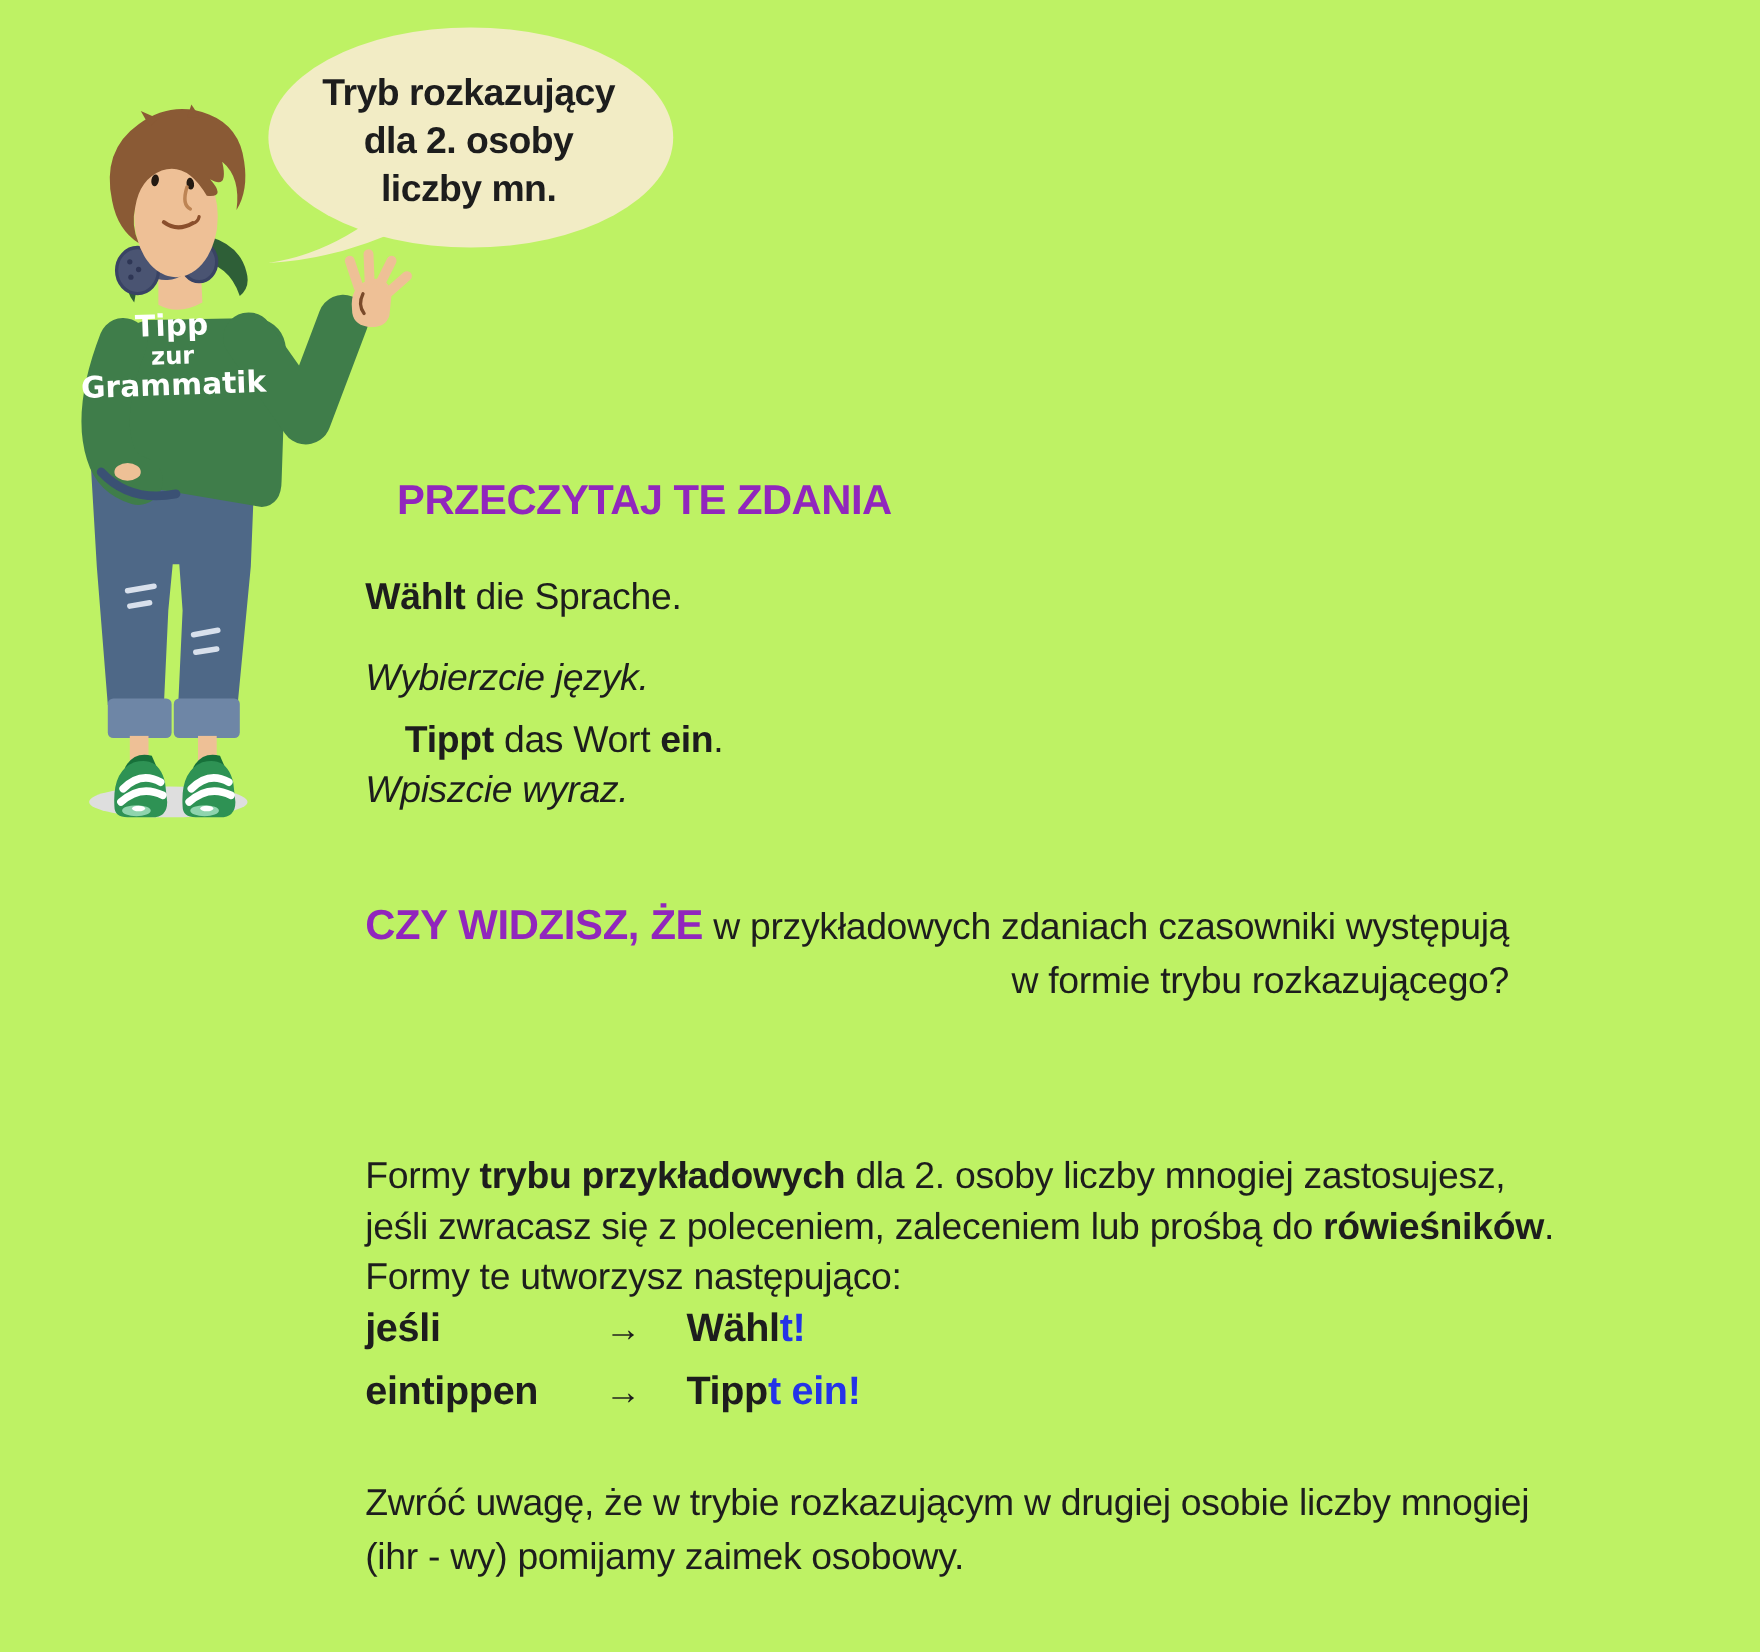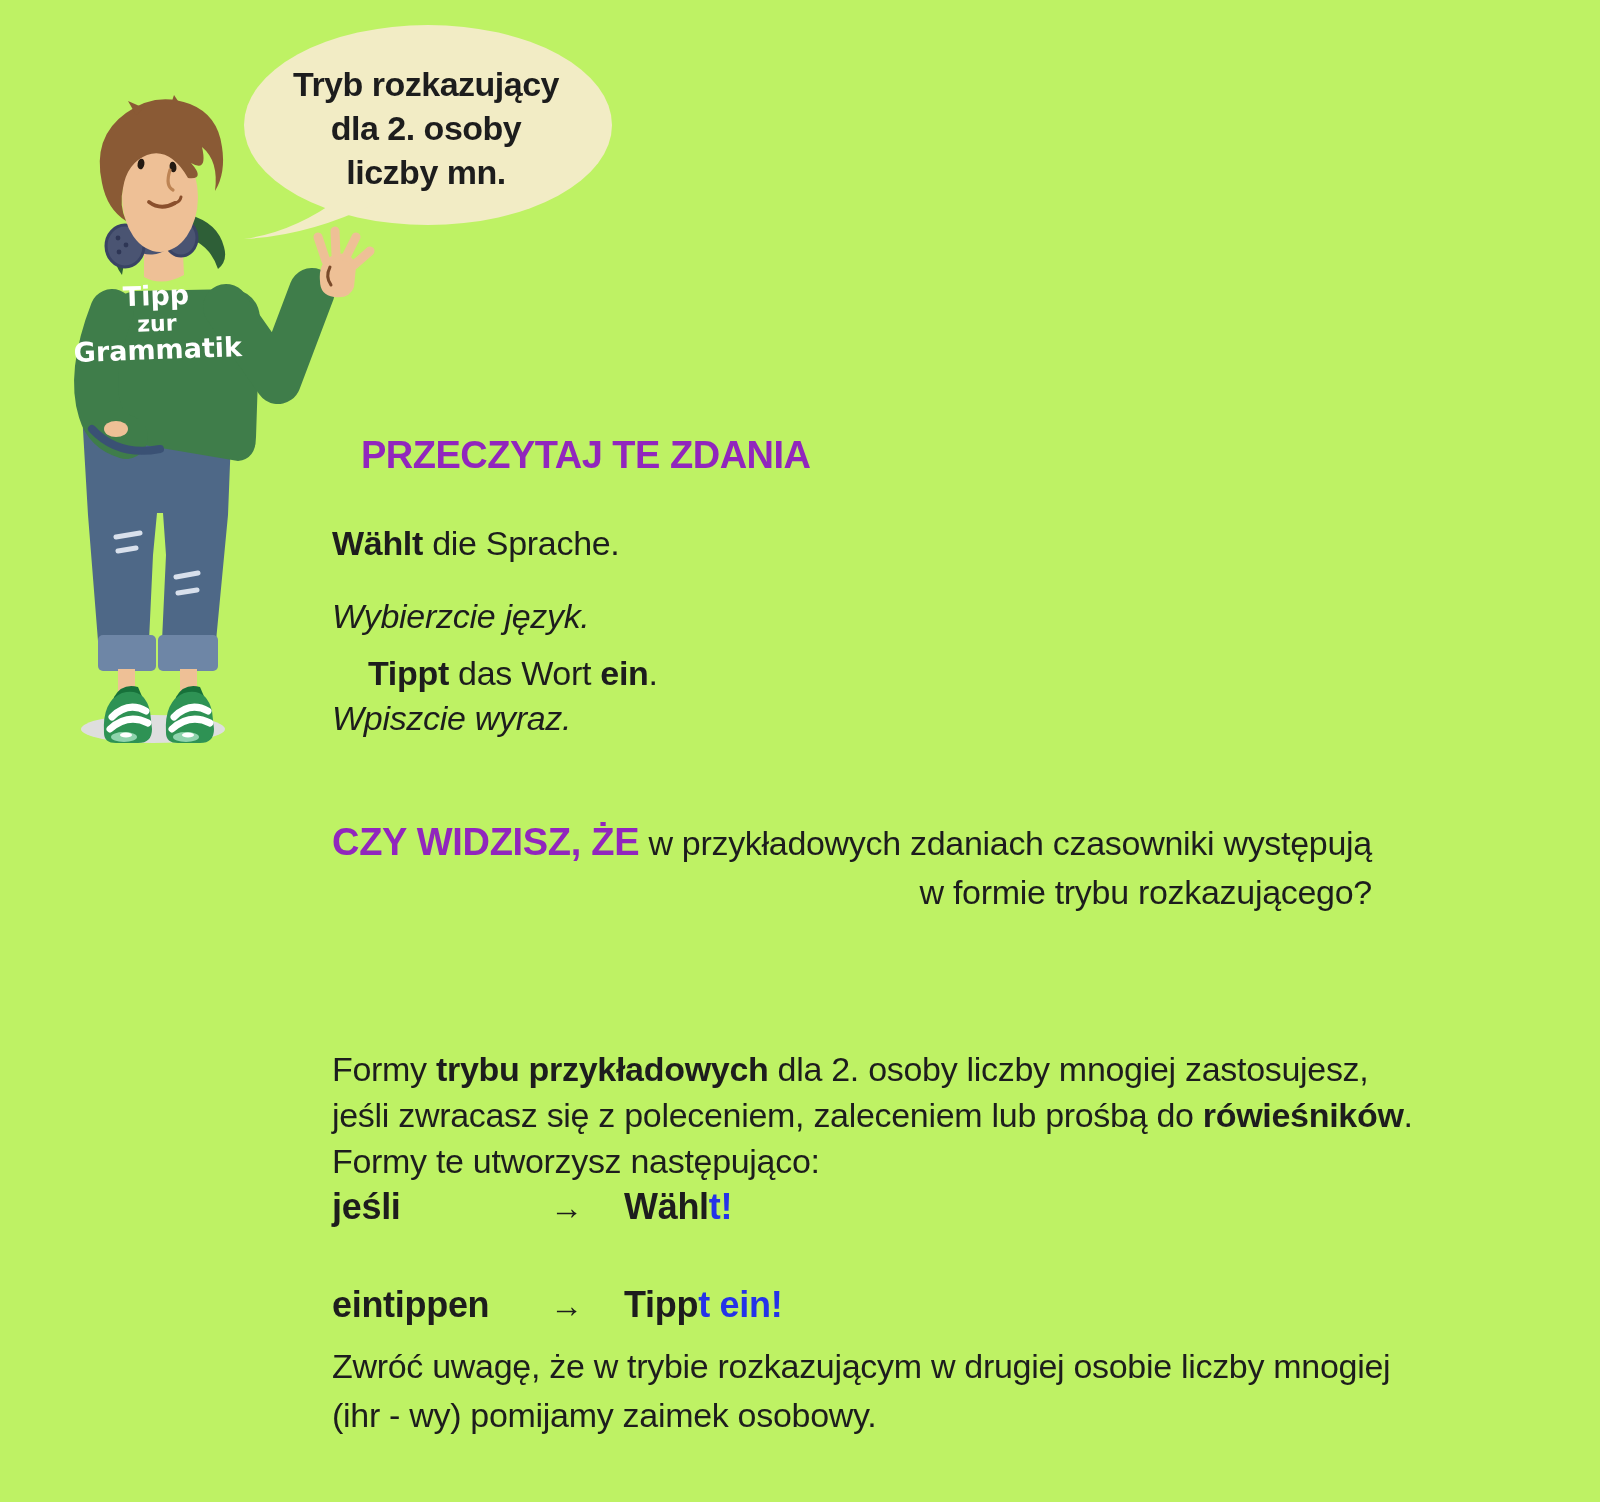--- a/index.html
+++ b/index.html
@@ -158,21 +158,21 @@
     <span>Formy </span><span class="b">trybu przykładowych</span><span> dla 2. osoby liczby mnogiej zastosujesz,</span><br>
     <span>jeśli zwracasz się z poleceniem, zaleceniem lub prośbą do </span><span class="b">rówieśników</span><span>.</span><br>
     <span>Formy te utworzysz następująco:</span>
   </div>
 
   <div class="verb-row" style="top:1186px;">
     <span class="col-inf">jeśli</span>
     <span class="col-arrow">→</span>
     <span class="col-result"><span>Wähl</span><span class="blue">t!</span></span>
   </div>
-  <div class="verb-row" style="top:1243px;margin-top:41px;">
+  <div class="verb-row" style="top:1243px;">
     <span class="col-inf">eintippen</span>
     <span class="col-arrow">→</span>
     <span class="col-result"><span>Tipp</span><span class="blue">t ein!</span></span>
   </div>
 
   <div class="abs para" style="left:332px;top:1342px;line-height:49px;">
     <span>Zwróć uwagę, że w trybie rozkazującym w drugiej osobie liczby mnogiej</span><br>
     <span>(ihr - wy) pomijamy zaimek osobowy.</span>
   </div>
 

